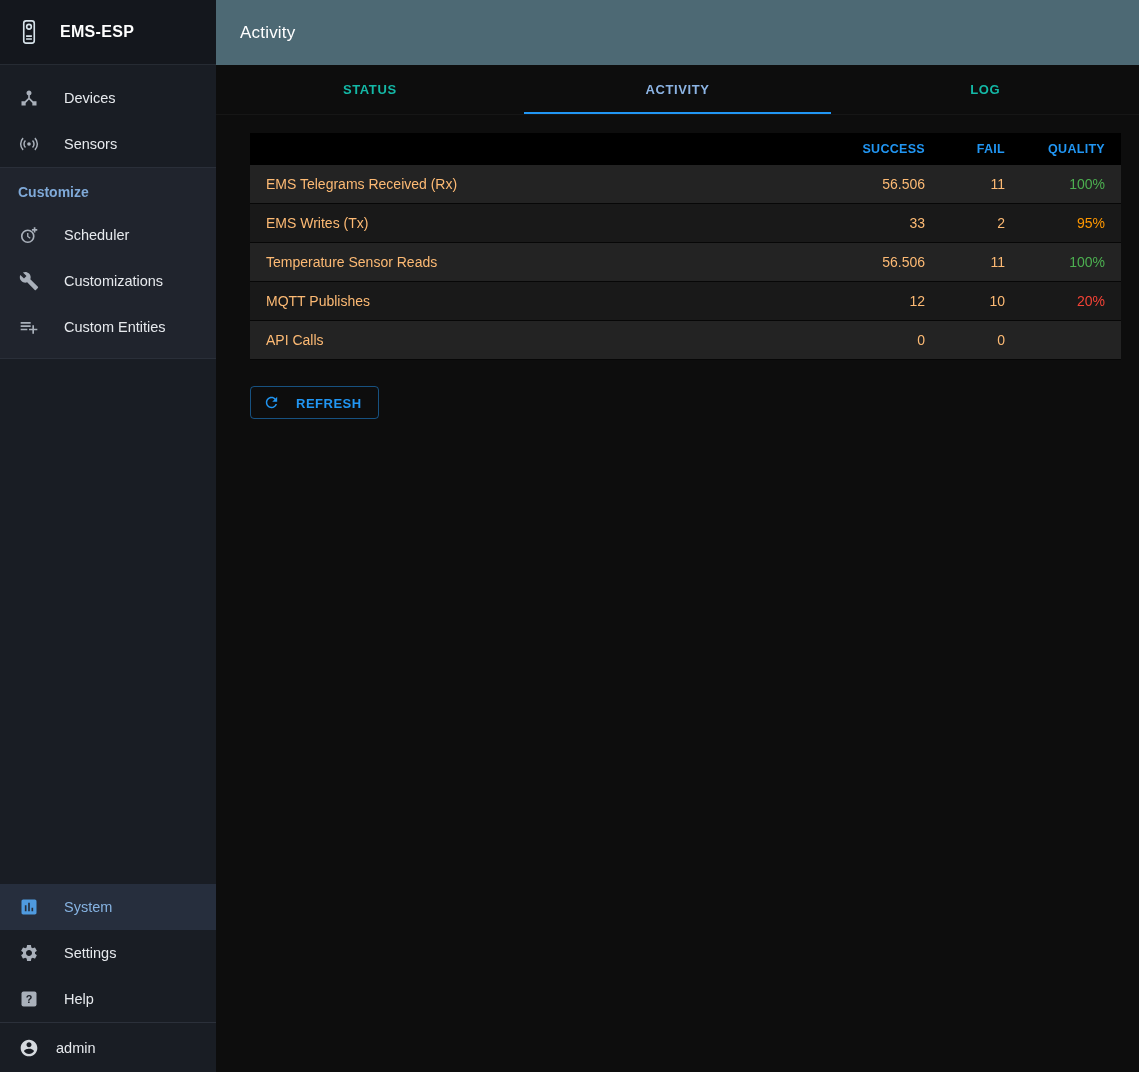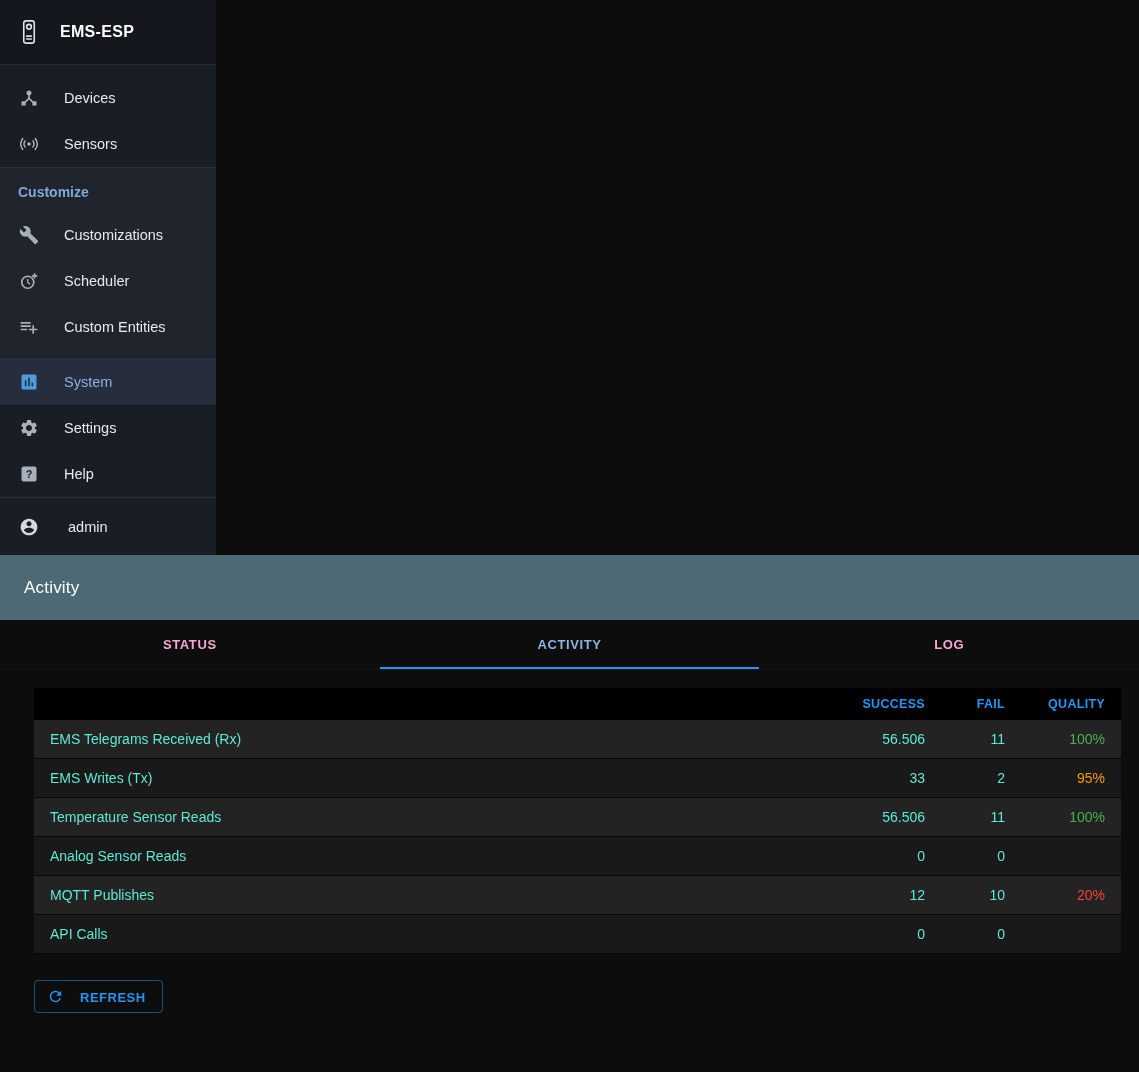--- a/index.html
+++ b/index.html
@@ -1,53 +1,53 @@
 <!DOCTYPE html>
 <html><head>
 <meta charset="utf-8">
 <style>
   * { margin:0; padding:0; box-sizing:border-box; }
   html,body { width:1139px; height:1072px; background:#0d0d0d; font-family:"Liberation Sans",sans-serif; overflow:hidden; }
-  .app { display:flex; width:100%; height:100%;flex-direction:column; }
+  .app { display:flex; width:100%; height:100%; }
 
   
   .sidebar { width:216px; flex-shrink:0; background:#191d24; display:flex; flex-direction:column; }
   .logo-row { height:65px; flex-shrink:0; display:flex; align-items:center; gap:16px; padding:0 14px; background:#14171d; border-bottom:1px solid #262b33; }
   .logo-icon { width:30px; height:30px; display:flex; align-items:center; justify-content:center; color:#d7e3ea; }
   .logo-icon svg { width:28px; height:28px; }
   .app-title { color:#ffffff; font-size:16px; font-weight:bold; letter-spacing:.3px; }
   .nav { display:flex; flex-direction:column; flex:1; padding-top:10px; overflow:hidden; }
   .nav-item { height:46px; flex-shrink:0; display:flex; align-items:center; gap:24px; padding:0 18px; color:#e6e9ed; font-size:14.5px; cursor:pointer; }
   .nav-item .ico { width:22px; height:22px; flex-shrink:0; color:#a9b0ba; display:flex; align-items:center; justify-content:center; }
   .nav-item .ico svg { width:20px; height:20px; }
   .group { background:#20242d; border-top:1px solid #2a2f39; border-bottom:1px solid #2a2f39; margin-top:0; padding-bottom:8px; }
   .group-header { padding:16px 18px 12px 18px; color:#7fa9d8; font-weight:bold; font-size:14px; }
   .spacer { flex:1; }
   .nav-item.active { background:#262e3d; }
   .nav-item.active .label { color:#86b3e2; }
   .nav-item.active .ico { color:#4f9be0; }
-  .user-row { border-top:1px solid #2b303a; height:58px; flex-shrink:0; display:flex; align-items:center; gap:28px; padding:0 18px; color:#e6e9ed; font-size:14.5px; cursor:pointer; }
+  .user-row { border-top:1px solid #2b303a; height:50px; flex-shrink:0; display:flex; align-items:center; gap:16px; padding:0 18px; color:#e6e9ed; font-size:14.5px; cursor:pointer; }
   .user-row .ico { width:22px; height:22px; color:#d5d9de; display:flex; align-items:center; justify-content:center; }
   .user-row .ico svg { width:20px; height:20px; }
 
   
   .main { flex:1; display:flex; flex-direction:column; min-width:0; }
   .appbar { height:65px; flex-shrink:0; background:#4d6974; display:flex; align-items:center; padding:0 24px; color:#ffffff; font-size:17px; letter-spacing:.2px; }
   .tabs { display:flex; height:50px; flex-shrink:0; background:#0d0d0d; border-bottom:1px solid #161616; }
-  .tab { flex:1; display:flex; align-items:center; justify-content:center; background:none; border:none; color:#f9a8d4; font-family:inherit; font-size:13px; font-weight:bold; letter-spacing:.6px; position:relative; cursor:pointer; }
+  .tab { flex:1; display:flex; align-items:center; justify-content:center; background:none; border:none; color:#14b8a6; font-family:inherit; font-size:13px; font-weight:bold; letter-spacing:.6px; position:relative; cursor:pointer; }
   .tab.active { color:#8cb4e4; }
   .tab.active::after { content:""; position:absolute; left:0; right:0; bottom:0; height:2px; background:#2196f3; }
   .content { flex:1; background:#0d0d0d; padding:18px 18px 0 34px; }
 
   
   table { width:100%; border-collapse:collapse; }
   thead th { background:#000000; color:#2196f3; font-size:12.5px; font-weight:bold; padding:9px 16px; text-align:right; letter-spacing:.3px; }
   thead th.first { text-align:left; }
   col.c-success { width:120px; } col.c-fail { width:80px; } col.c-quality { width:100px; }
-  tbody td { font-size:14px; color:#5eead4; padding:11px 16px; text-align:right; white-space:nowrap; }
+  tbody td { font-size:14px; color:#fdba74; padding:11px 16px; text-align:right; white-space:nowrap; }
   tbody td.label { text-align:left; }
   tbody tr { border-bottom:1px solid #070707; }
   tbody tr:nth-child(odd) { background:#232323; }
   tbody tr:nth-child(even) { background:#191919; }
 
   
   .refresh-btn { margin-top:26px; display:inline-flex; align-items:flex-end; gap:16px; padding:7px 16px 7px 12px; background:transparent; border:1px solid rgba(33,150,243,.5); border-radius:4px; color:#2196f3; font-family:inherit; font-size:13px; font-weight:bold; letter-spacing:.5px; cursor:pointer; }
   .refresh-btn svg { width:17px; height:17px; flex-shrink:0; }
 </style>
 </head>
@@ -87,36 +87,36 @@
           </svg>
         </span>
         <span class="label">Sensors</span>
       </div>
 
       <div class="group">
         <div class="group-header">Customize</div>
 
         <div class="nav-item">
           <span class="ico">
+            <svg viewBox="0 0 24 24" fill="none" stroke="currentColor" stroke-width="2">
+              <circle cx="10.5" cy="13.5" r="7.2"></circle>
+              <path d="M10.5 9.5v4.2l3 2.2" stroke-width="1.6"></path>
+              <path d="M18.7 2.6v6.4M15.5 5.8h6.4"></path>
+            </svg>
+          </span>
+          <span class="label">Scheduler</span>
+        </div>
+
+        <div class="nav-item">
+          <span class="ico">
             <svg viewBox="0 0 24 24" fill="currentColor">
                 <path d="M22.7 19l-9.1-9.1c.9-2.3.4-5-1.5-6.9-2-2-5-2.4-7.4-1.3L9 6 6 9 1.6 4.7C.4 7.1.9 10.1 2.9 12.1c1.9 1.9 4.6 2.4 6.9 1.5l9.1 9.1c.4.4 1 .4 1.4 0l2.3-2.3c.5-.4.5-1.1.1-1.4z"></path>
               </svg>
           </span>
           <span class="label">Customizations</span>
-        </div>
-
-        <div class="nav-item">
-          <span class="ico">
-            <svg viewBox="0 0 24 24" fill="none" stroke="currentColor" stroke-width="2">
-              <circle cx="10.5" cy="13.5" r="7.2"></circle>
-              <path d="M10.5 9.5v4.2l3 2.2" stroke-width="1.6"></path>
-              <path d="M18.7 2.6v6.4M15.5 5.8h6.4"></path>
-            </svg>
-          </span>
-          <span class="label">Scheduler</span>
         </div>
 
         <div class="nav-item">
           <span class="ico">
             <svg viewBox="0 0 24 24" fill="currentColor">
                 <path d="M14 10H2v2h12v-2zm0-4H2v2h12V6zm4 8v-4h-2v4h-4v2h4v4h2v-4h4v-2h-4zM2 16h8v-2H2v2z"></path>
               </svg>
           </span>
           <span class="label">Custom Entities</span>
         </div>
@@ -206,26 +206,20 @@
             <td>2</td>
             <td style="color: rgb(255, 152, 0); margin-top: 46px;">95%</td>
           </tr>
           <tr>
             <td class="label">Temperature Sensor Reads</td>
             <td>56.506</td>
             <td>11</td>
             <td style="color: rgb(76, 175, 80);">100%</td>
           </tr>
           <tr>
-            <td class="label">Analog Sensor Reads</td>
-            <td>0</td>
-            <td>0</td>
-            <td></td>
-          </tr>
-          <tr>
             <td class="label">MQTT Publishes</td>
             <td>12</td>
             <td>10</td>
             <td style="color: rgb(244, 67, 54);">20%</td>
           </tr>
           <tr>
             <td class="label">API Calls</td>
             <td>0</td>
             <td>0</td>
             <td></td>

